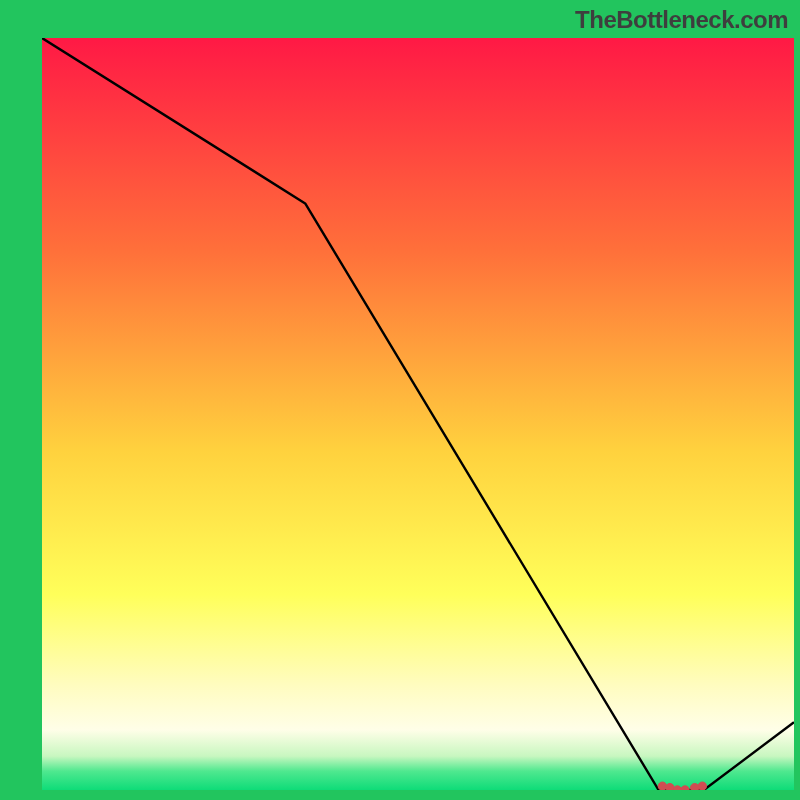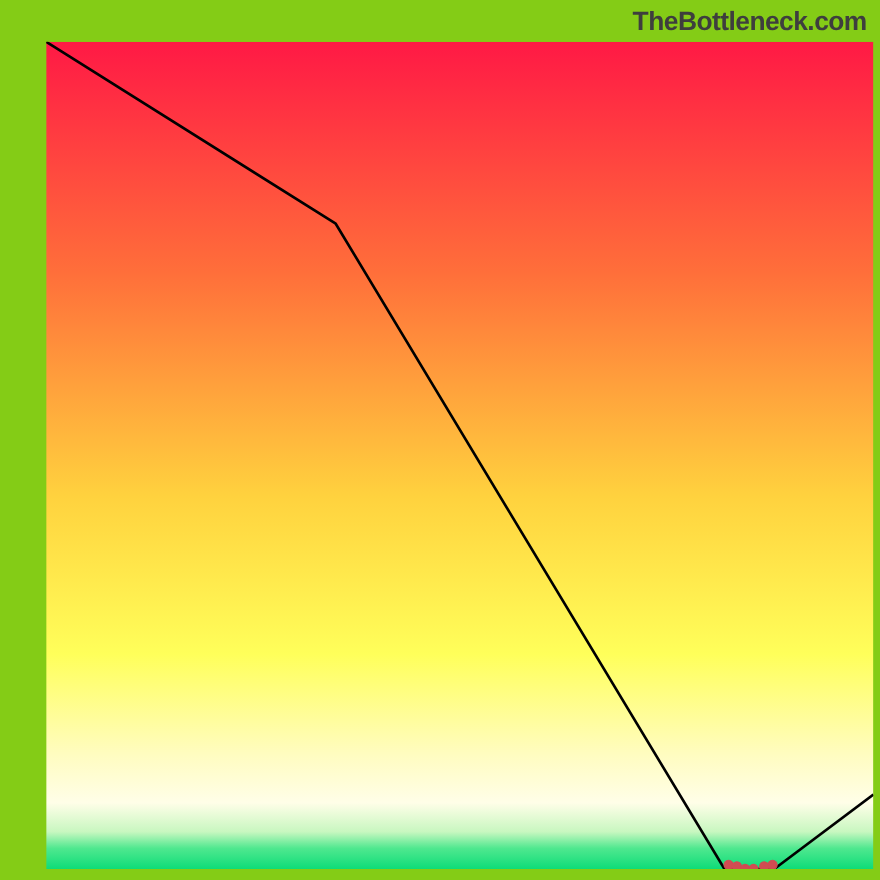--- a/index.html
+++ b/index.html
@@ -8,21 +8,21 @@
     width: 800px;
     height: 800px;
     background: #000;
     font-family: Arial, Helvetica, sans-serif;
     overflow: hidden;
   }
   .outer {
     position: relative;
     width: 800px;
     height: 800px;
-    background: #84cc16;
+    background: #22c55e;
   }
   .attribution {
     position: absolute;
     top: 6px;
     right: 12px;
     color: #3e3e3e;
     font-size: 24px;
     font-weight: 600;
     letter-spacing: -0.5px;
     z-index: 5;

